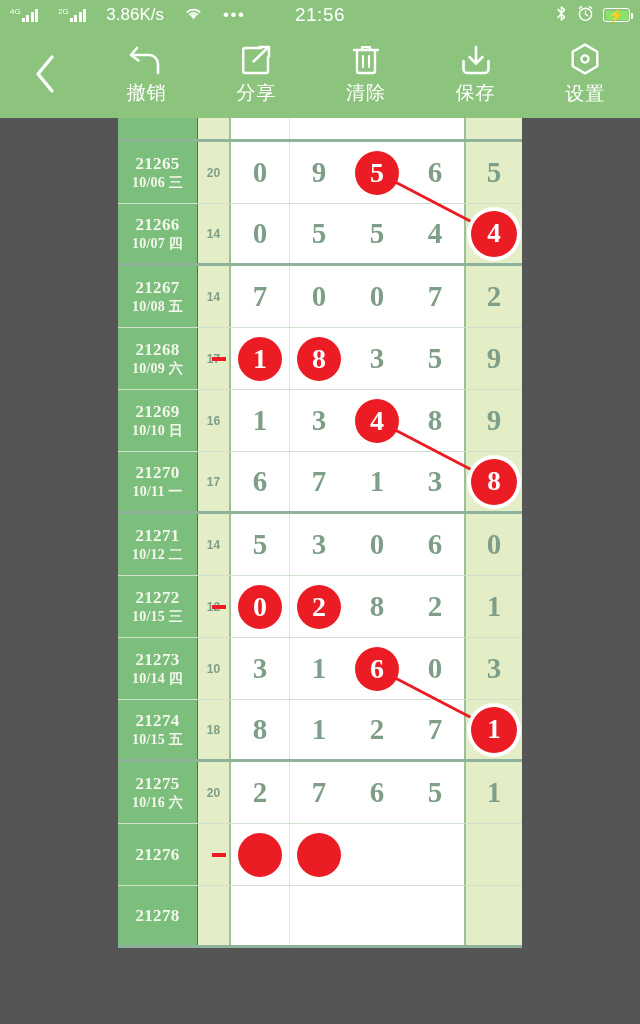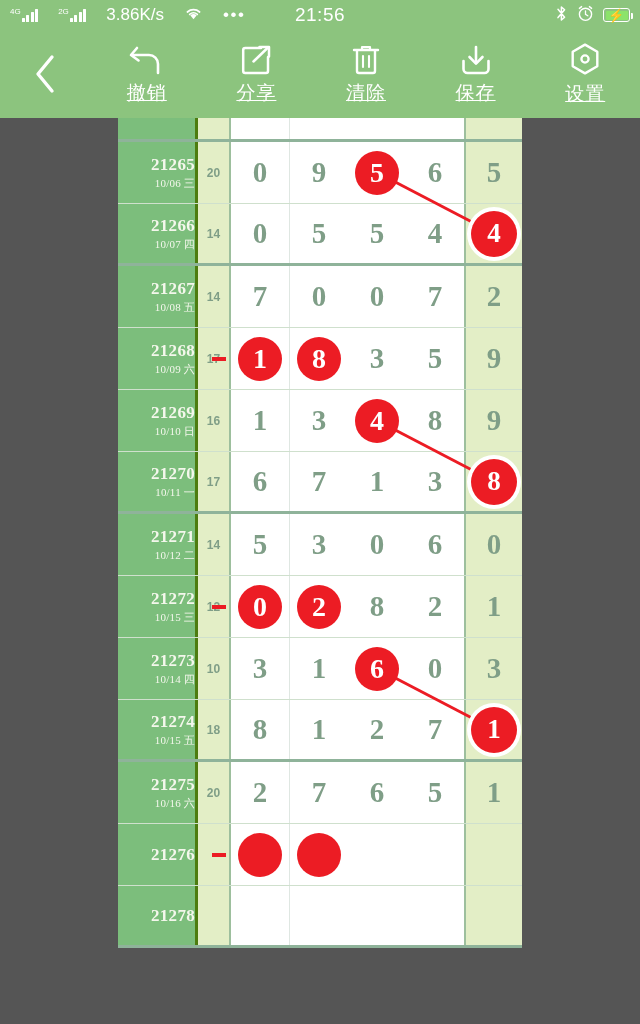--- a/index.html
+++ b/index.html
@@ -42,21 +42,21 @@
   }
   .batt .fill{ height:100%; width:100%; background:#8ce36a; border-radius:1px; }
   .batt .bolt{
     position:absolute; left:50%; top:50%; transform:translate(-50%,-50%);
     color:#f5d800; font-size:13px; line-height:13px;
   }
 
   
   .toolbar{
     width:640px; height:88px; background:#8cc47e;
-    display:flex; align-items:center; color:#ffffff;text-decoration:underline;
+    display:flex; align-items:center; color:#ffffff;
   }
   .tb-back{
     width:92px; height:88px; display:flex; align-items:center; justify-content:center;
   }
   .tb-items{ flex:1; display:flex; align-items:center; }
   .tb-item{
     flex:1; height:88px;
     display:flex; flex-direction:column; align-items:center; justify-content:center; gap:3px;
   }
   .tb-item .lbl{ font-size:19px; letter-spacing:1px; }
@@ -72,26 +72,26 @@
   }
   .row{
     display:flex; width:404px; position:relative;
     border-bottom:1px solid #cfe0cd;
   }
   .row.band-end{ border-bottom:3px solid #8fb39a; }
   .row.clipped{ overflow:hidden; }
 
   .c-issue{
     width:80px; background:#7cbe7c; color:#f4f7ec;
-    display:flex; flex-direction:column; align-items:flex-end; justify-content:center;
+    display:flex; flex-direction:column; align-items:center; justify-content:center;
     font-family:"Liberation Serif", serif; line-height:1.15;
-    border-right:3px solid #4d7c0f;
+    border-right:1px solid #4d7c0f;
   }
   .c-issue .num{ font-size:17px; font-weight:700; letter-spacing:.3px; }
-  .c-issue .date{ font-size:11px; font-weight:400; margin-top:2px; letter-spacing:.2px; }
+  .c-issue .date{ font-size:14px; font-weight:700; margin-top:2px; letter-spacing:.2px; }
 
   .c-sum{
     width:33px; background:#e3eec6; color:#7f9e87;
     display:flex; align-items:center; justify-content:center;
     font-family:Liberation Sans, sans-serif; font-size:12px; font-weight:700;
     border-right:2px solid #9dbf9d;
   }
   .c-digits{
     flex:1; background:#ffffff; display:flex; align-items:center;
     border-right:2px solid #9dbf9d;

